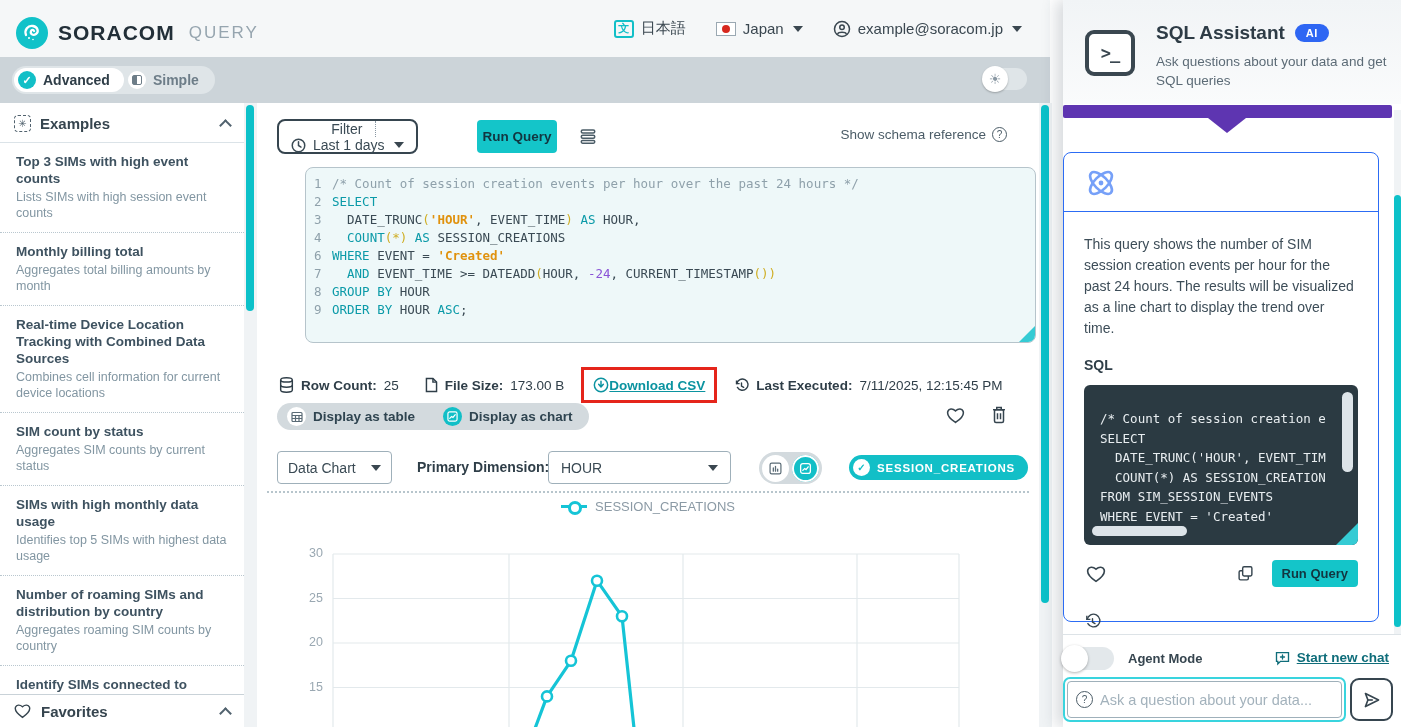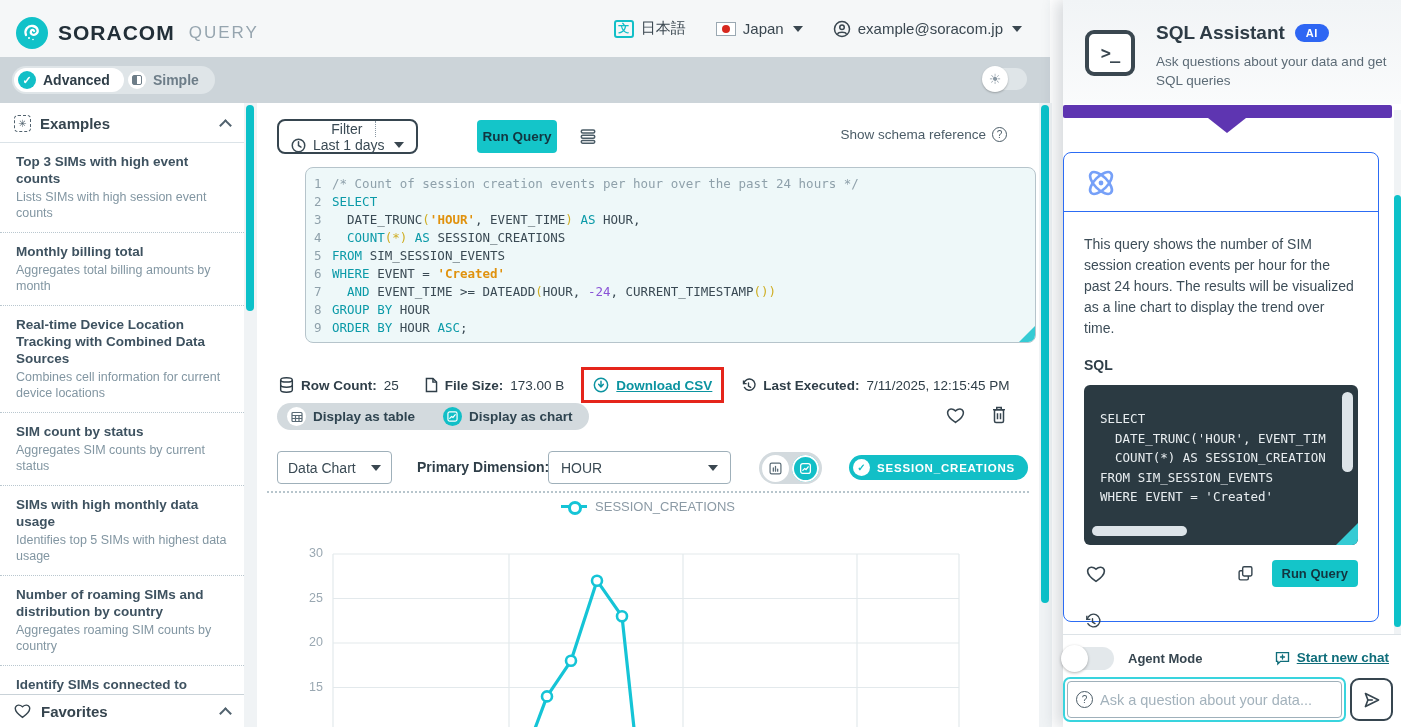--- a/index.html
+++ b/index.html
@@ -64,21 +64,21 @@
   .eline { font-family:"DejaVu Sans Mono", monospace; font-size:12.5px; line-height:18px; white-space:pre; }
   .eline .ln { display:inline-block; width:18px; color:#8fa1ab; }
   .cm{color:#8fa1ab} .kw{color:#0b9aa8} .id{color:#3a4a54} .pl{color:#3a4a54}
   .str{color:#e0920e;font-weight:bold} .par{color:#cfae24} .num{color:#8a53d6}
   .resize-corner { position:absolute; right:0; bottom:0; width:0; height:0; border-left:16px solid transparent; border-bottom:16px solid #35cbd4; }
 
   .stats-row { position:absolute; left:22px; top:271px; display:flex; align-items:center; gap:26px; font-size:13.5px; color:#2f3e48; }
   .stat { display:flex; align-items:center; gap:7px; }
   .stat b { font-weight:bold; }
   .dl-wrap { border:3px solid #e5251b; padding:7px 9px; margin:-7px -9px; }
-  .dl-link { display:flex; align-items:center; gap:7px; color:#0b93a0; font-weight:bold; text-decoration:underline; cursor:pointer; }
+  .dl-link { display:flex; align-items:center; color:#0b93a0; font-weight:bold; text-decoration:underline; cursor:pointer; }
 
   .display-toggle { position:absolute; left:20px; top:300px; height:27px; background:#d3dade; border-radius:14px; display:flex; align-items:center; padding:0 10px 0 4px; gap:16px; }
   .dt-seg { display:flex; align-items:center; gap:7px; font-size:13.5px; font-weight:bold; color:#2f4450; padding:0 6px; cursor:pointer; }
   .dt-circle { width:19px; height:19px; border-radius:50%; display:flex; align-items:center; justify-content:center; }
   .result-icons { position:absolute; top:303px; right:32px; display:flex; gap:26px; }
   .icon-btn { cursor:pointer; background:none; border:none; }
 
   .controls-row { position:absolute; left:20px; top:348px; right:20px; height:34px; }
   .select { border:1px solid #9fb0ba; border-radius:4px; background:#fff; display:flex; align-items:center; font-size:14px; color:#3a4a54; height:33px; cursor:pointer; }
   .chart-type { position:absolute; left:0; top:0; width:115px; padding:0 10px; justify-content:space-between; }
@@ -275,21 +275,20 @@
       <span class="qcircle">?</span>
     </div>
   </div>
 
   <div class="editor">
     <div id="editor-lines">
         <div class="eline"><span class="ln">1</span><span class="cm">/* Count of session creation events per hour over the past 24 hours */</span></div>
         <div class="eline"><span class="ln">2</span><span class="kw">SELECT</span></div>
         <div class="eline"><span class="ln">3</span><span class="pl">  </span><span class="id">DATE_TRUNC</span><span class="par">(</span><span class="str">'HOUR'</span><span class="pl">, </span><span class="id">EVENT_TIME</span><span class="par">)</span><span class="kw"> AS </span><span class="id">HOUR</span><span class="pl">,</span></div>
         <div class="eline"><span class="ln">4</span><span class="pl">  </span><span class="kw">COUNT</span><span class="par">(*)</span><span class="kw"> AS </span><span class="id">SESSION_CREATIONS</span></div>
-        <div class="eline"><span class="ln">5</span><span class="kw">FROM</span><span class="id"> SIM_SESSION_EVENTS</span></div>
         <div class="eline"><span class="ln">6</span><span class="kw">WHERE</span><span class="id"> EVENT </span><span class="pl">= </span><span class="str">'Created'</span></div>
         <div class="eline"><span class="ln">7</span><span class="pl">  </span><span class="kw">AND</span><span class="id"> EVENT_TIME </span><span class="pl">&gt;= </span><span class="id">DATEADD</span><span class="par">(</span><span class="id">HOUR</span><span class="pl">, </span><span class="num">-24</span><span class="pl">, </span><span class="id">CURRENT_TIMESTAMP</span><span class="par">()</span><span class="par">)</span></div>
         <div class="eline"><span class="ln">8</span><span class="kw">GROUP BY</span><span class="id"> HOUR</span></div>
         <div class="eline"><span class="ln">9</span><span class="kw">ORDER BY</span><span class="id"> HOUR </span><span class="kw">ASC</span><span class="pl">;</span></div>
       </div>
     <div class="resize-corner"></div>
   </div>
 
   <div class="stats-row">
     <div class="stat">
@@ -451,20 +450,21 @@
           <ellipse cx="17" cy="16" rx="14" ry="6.5" fill="none" stroke="#76a0f8" stroke-width="2.6" transform="rotate(45 17 16)"></ellipse>
           <ellipse cx="17" cy="16" rx="14" ry="6.5" fill="none" stroke="#76a0f8" stroke-width="2.6" transform="rotate(-45 17 16)"></ellipse>
           <circle cx="17" cy="16" r="2.4" fill="#76a0f8"></circle>
         </svg>
       </div>
       <div class="acard-body">
         <div class="amsg">This query shows the number of SIM session creation events per hour for the past 24 hours. The results will be visualized as a line chart to display the trend over time.</div>
         <div class="sql-label">SQL</div>
         <div class="codeblock">
           <div id="assistant-code">
+              <div class="cline">/* Count of session creation e</div>
               <div class="cline">SELECT</div>
               <div class="cline">  DATE_TRUNC('HOUR', EVENT_TIM</div>
               <div class="cline">  COUNT(*) AS SESSION_CREATION</div>
               <div class="cline">FROM SIM_SESSION_EVENTS</div>
               <div class="cline">WHERE EVENT = 'Created'</div>
             </div>
           <div class="cb-vscroll"></div>
           <div class="cb-hscroll"></div>
           <div class="cb-resize"></div>
         </div>

